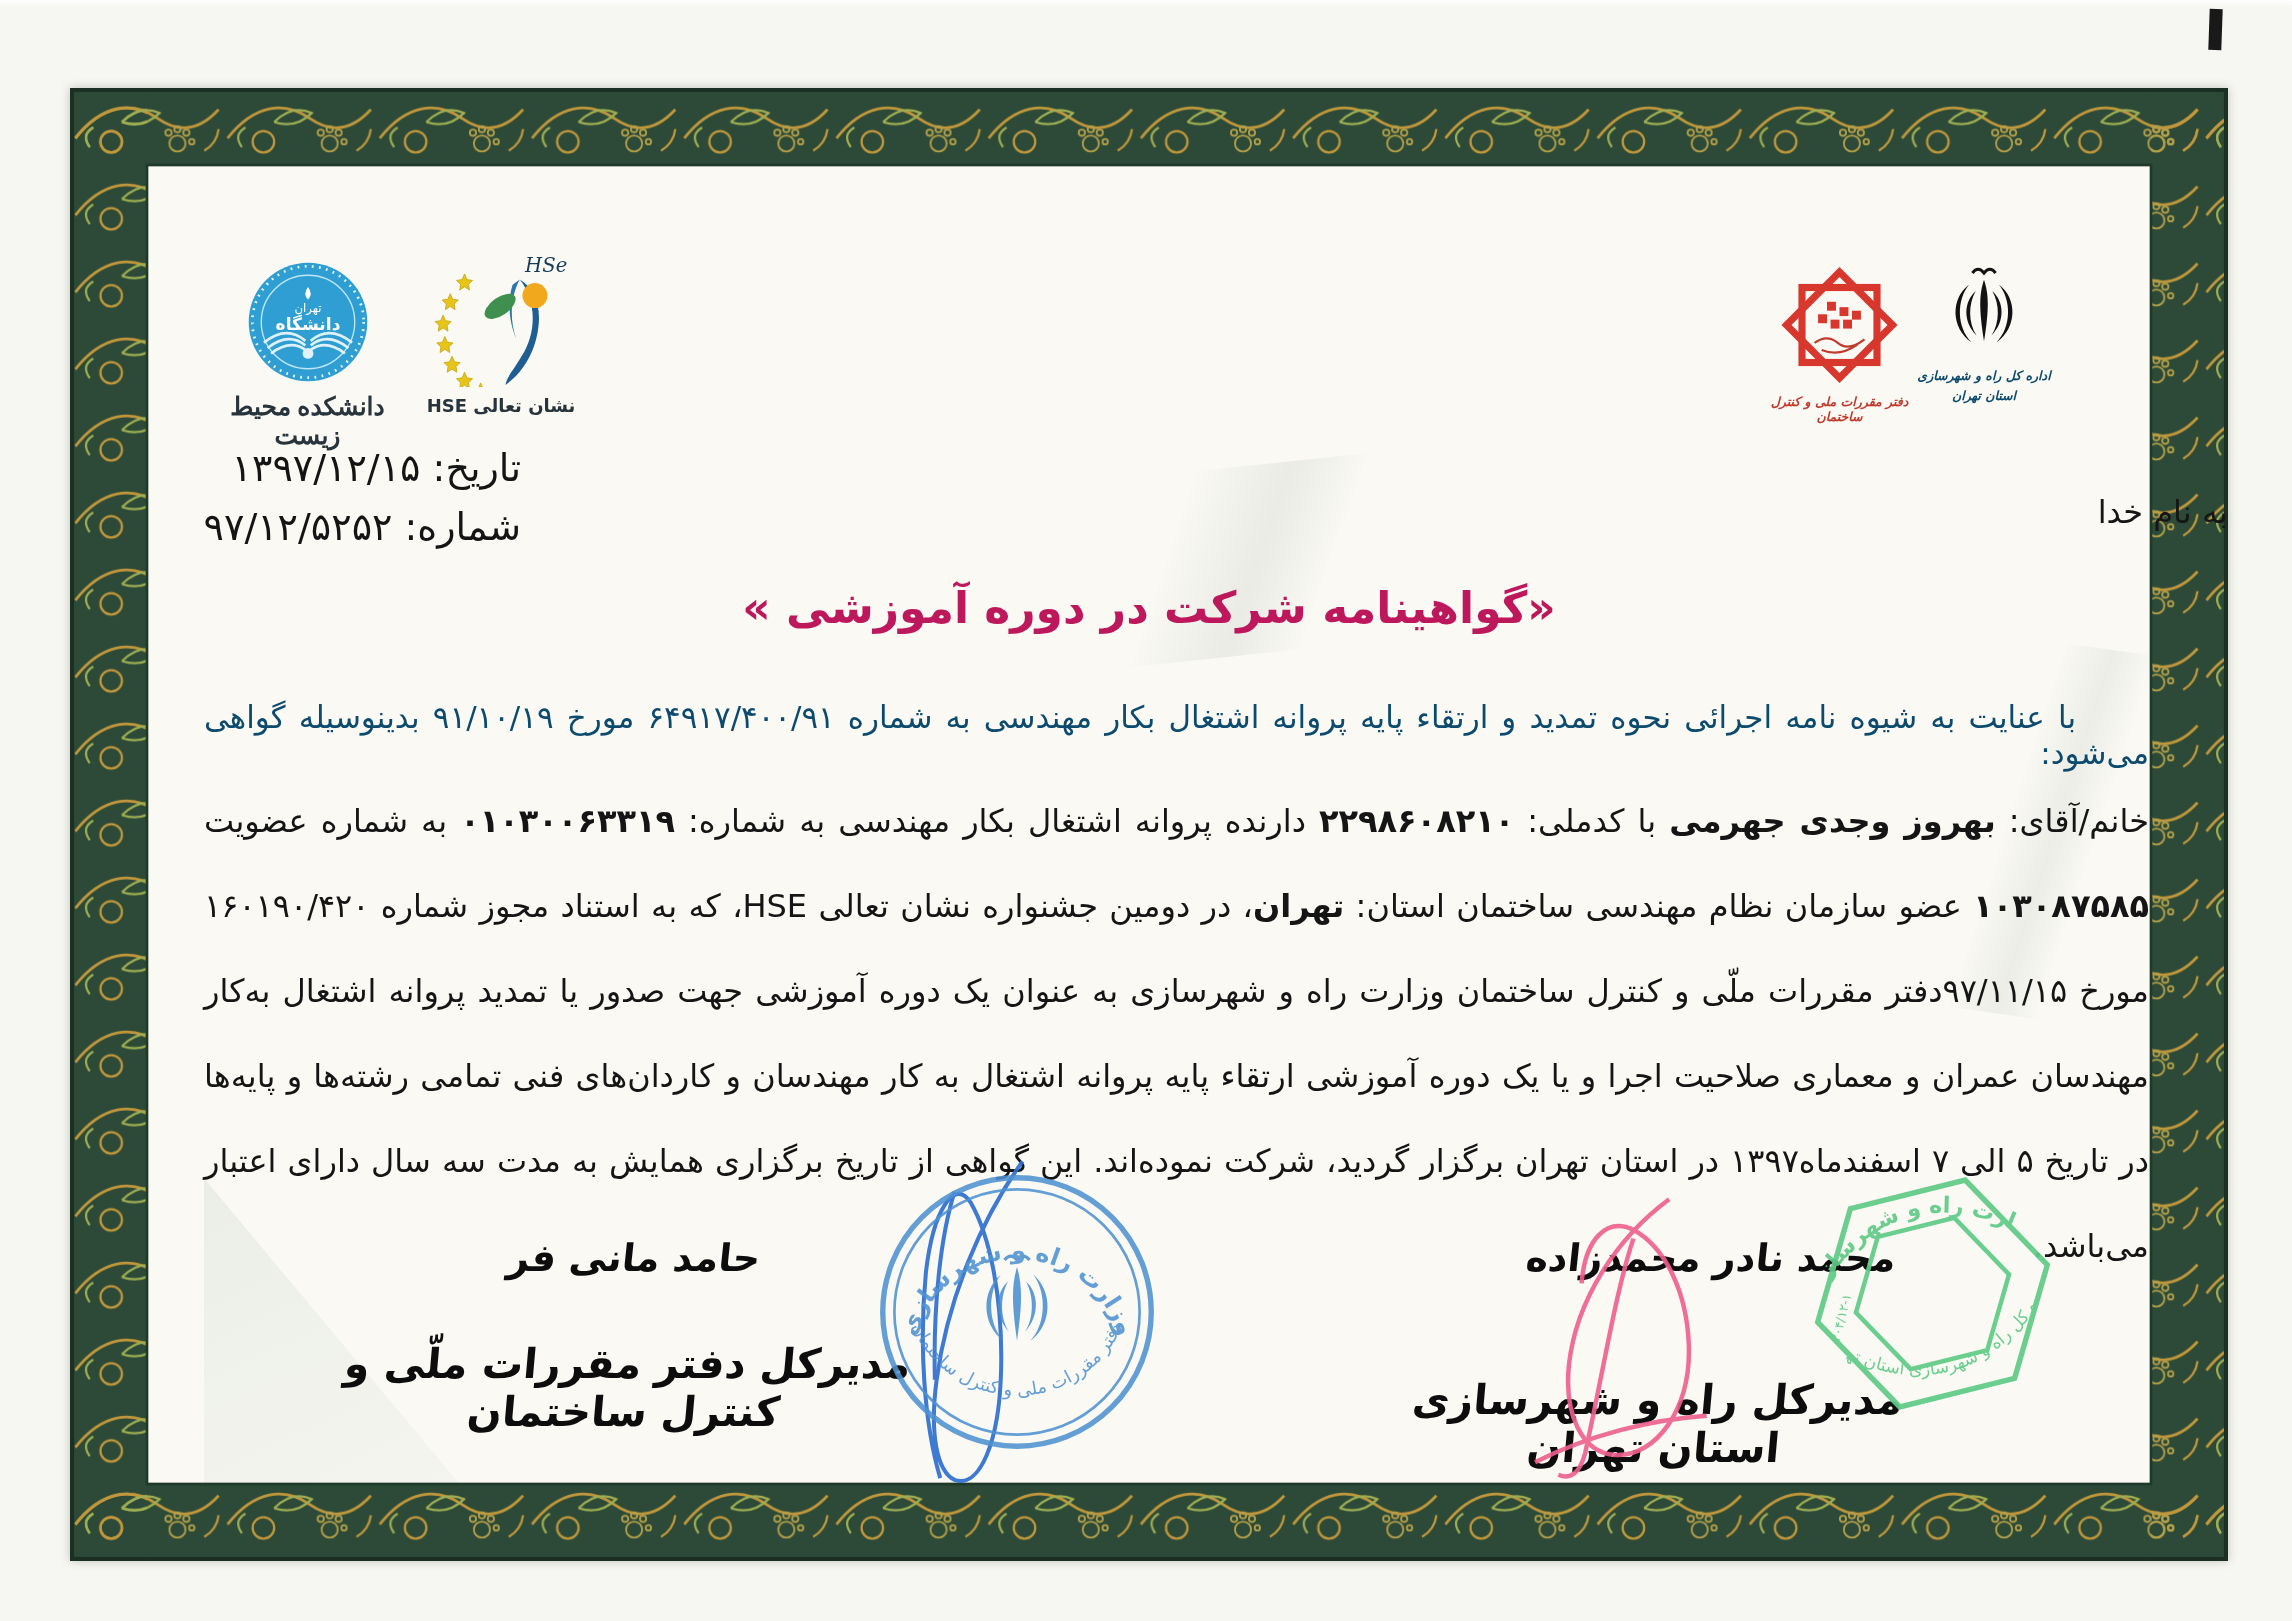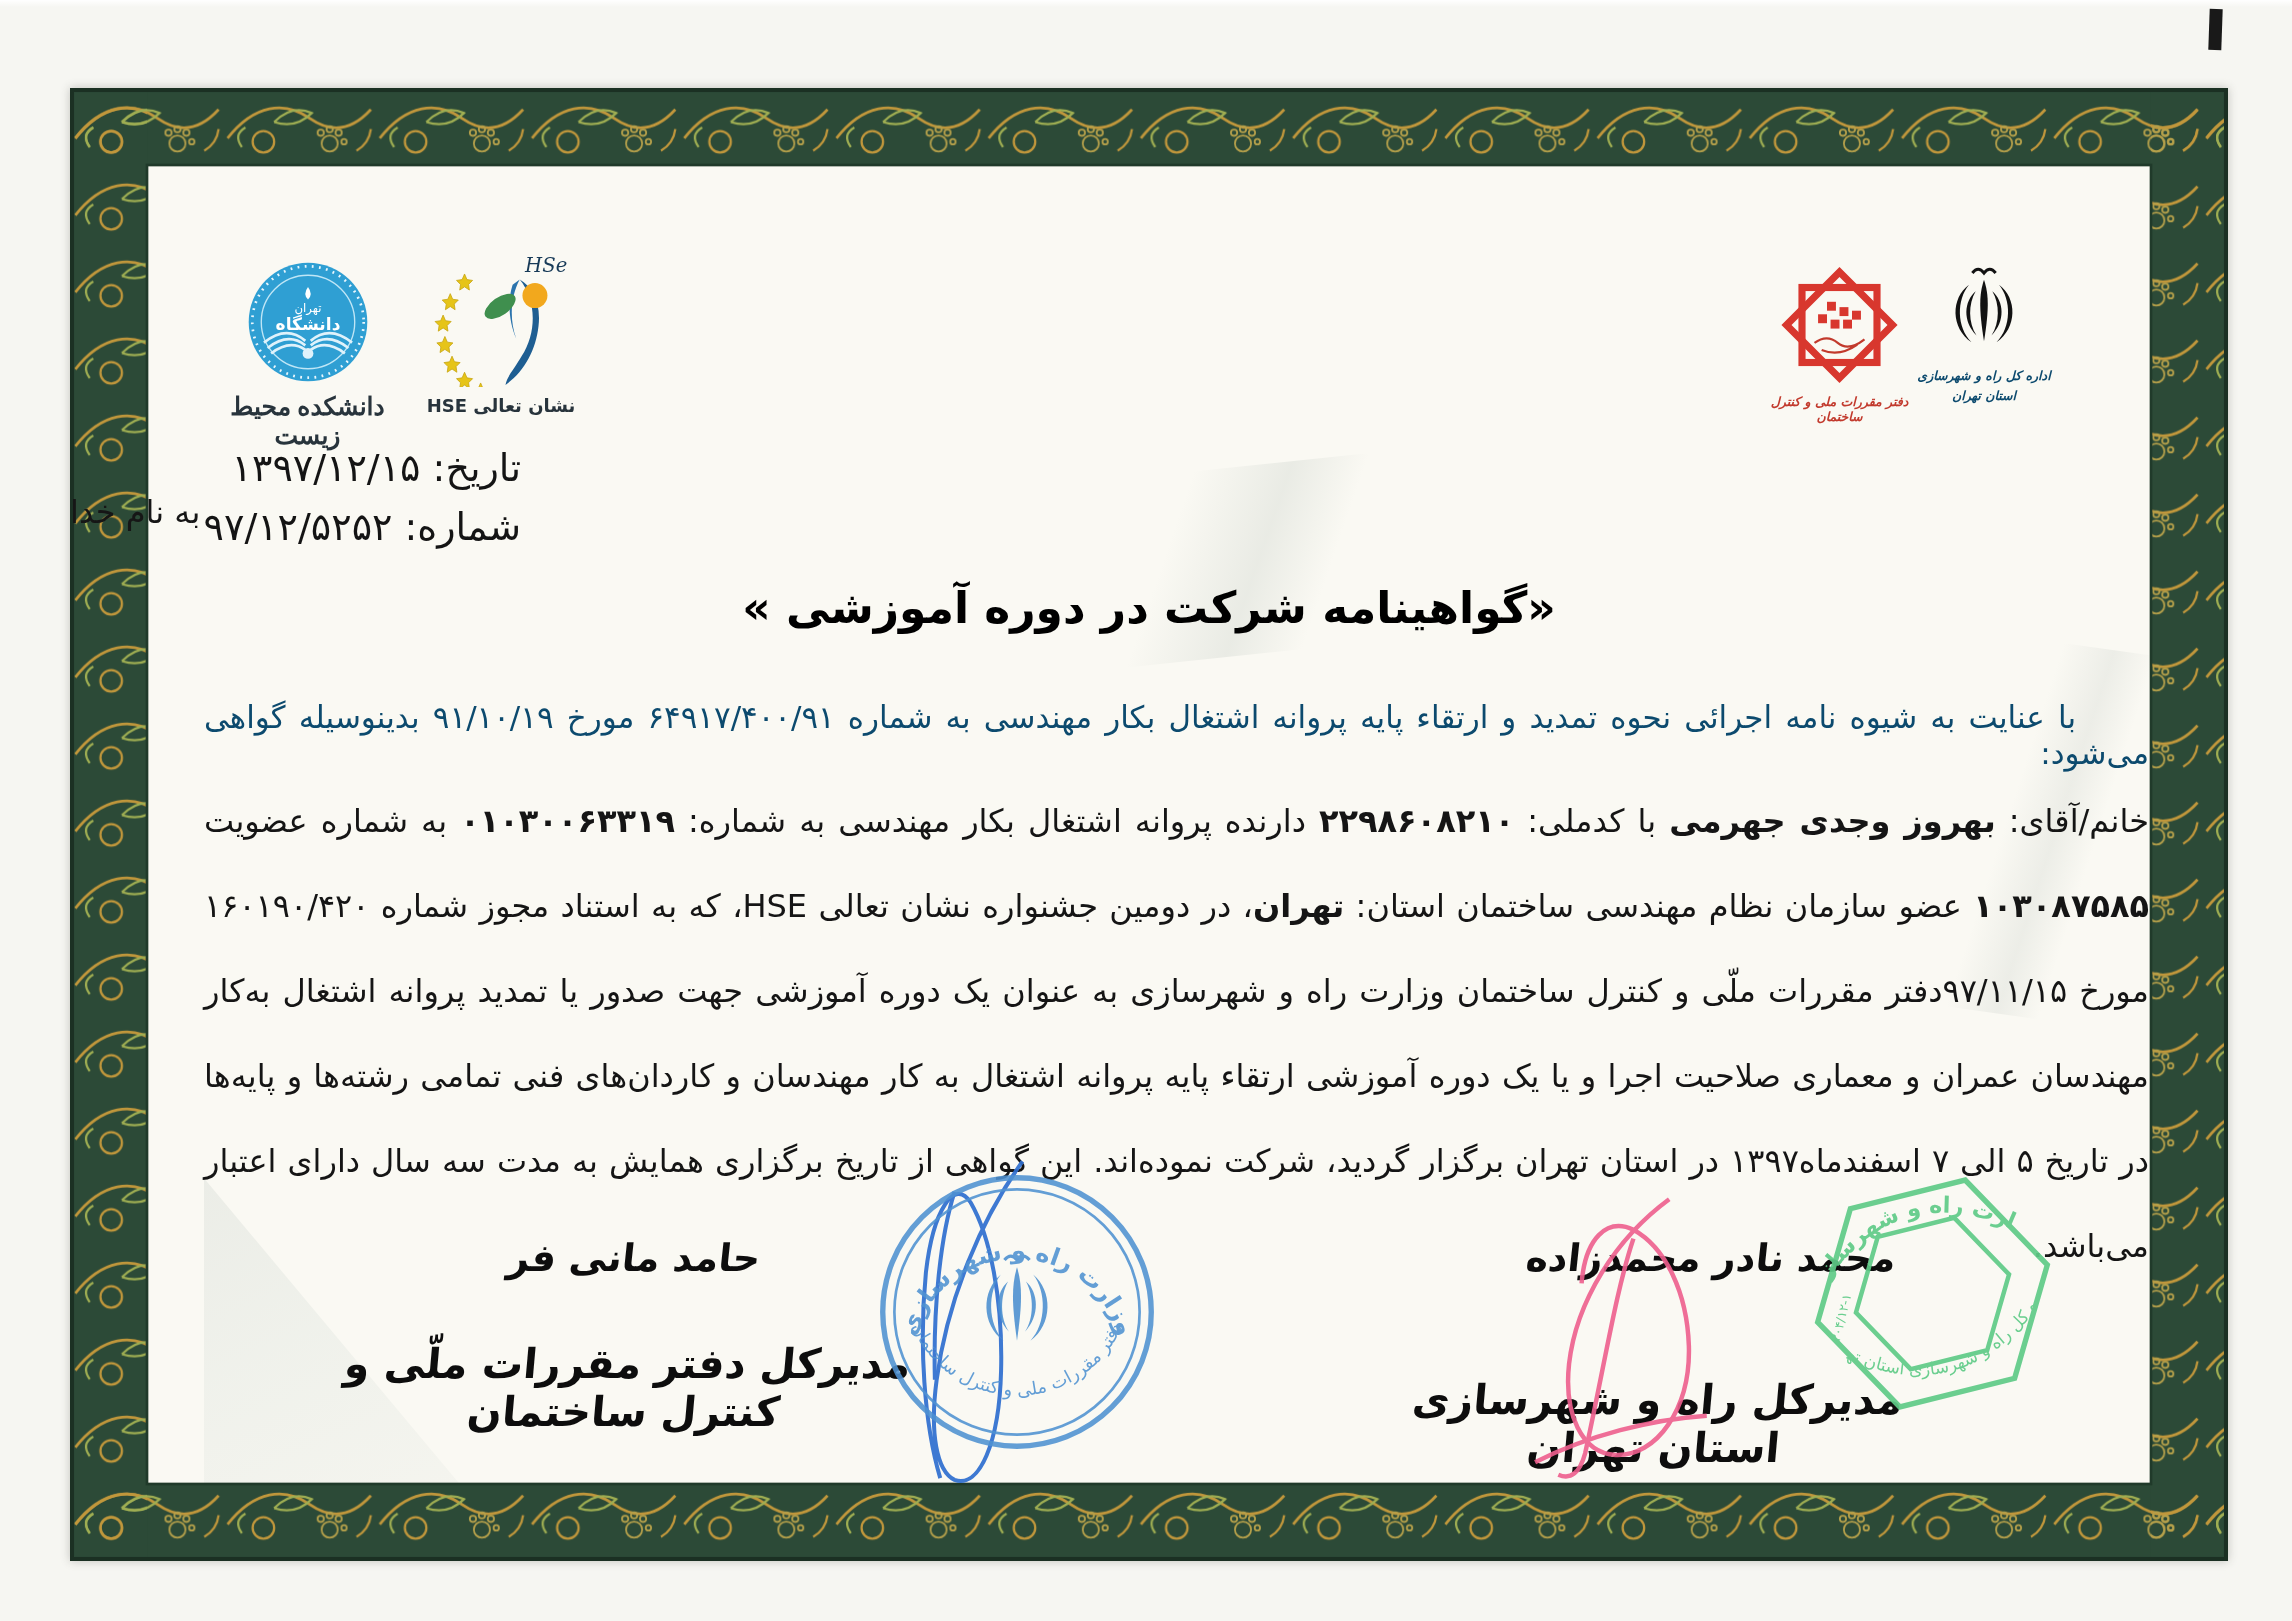--- a/index.html
+++ b/index.html
@@ -35,22 +35,22 @@
   .cap-ut{font-size:25px;font-family:Liberation Serif, serif;}
   .cap-hse{font-size:18px;}
   .cap-red{font-size:12.5px;color:#c23a2d;font-weight:bold;font-style:italic;}
   .cap-min{font-size:12.5px;color:#0c4a6e;font-style:italic;line-height:19.7px;}
 
   
   .meta{left:100px;top:351px;width:351px;text-align:right;font-size:38px;line-height:59px;color:#141414;}
   .meta .num{letter-spacing:0.9px;}
 
   
-  .bismillah{left:0;right:0;top:405px;text-align:left;font-size:32px;color:#161616;}
-  .title{left:0;right:0;top:494px;text-align:center;font-size:44px;font-weight:bold;color:#000000;}
+  .bismillah{left:0;right:0;top:405px;text-align:right;font-size:32px;color:#161616;}
+  .title{left:0;right:0;top:494px;text-align:center;font-size:44px;font-weight:bold;color:#be185d;}
 
   .intro{left:134px;right:79px;top:611px;font-size:31px;text-align:justify;text-indent:73px;color:#0c4a6e;}
   .mainp{left:134px;right:79px;top:691px;font-size:32px;line-height:85px;text-align:justify;color:#151515;}
   .mainp .b{font-weight:bold;}
 
   
   .sig-name{font-weight:bold;font-size:38px;text-align:center;color:#0d0d0d;transform:skewX(-6deg);}
   .sig-title{font-weight:bold;font-size:41px;text-align:center;color:#0d0d0d;transform:skewX(-5deg);}
   .sln{left:376px;top:1148px;width:376px;}
   .slt{left:260px;top:1252px;width:591px;}

